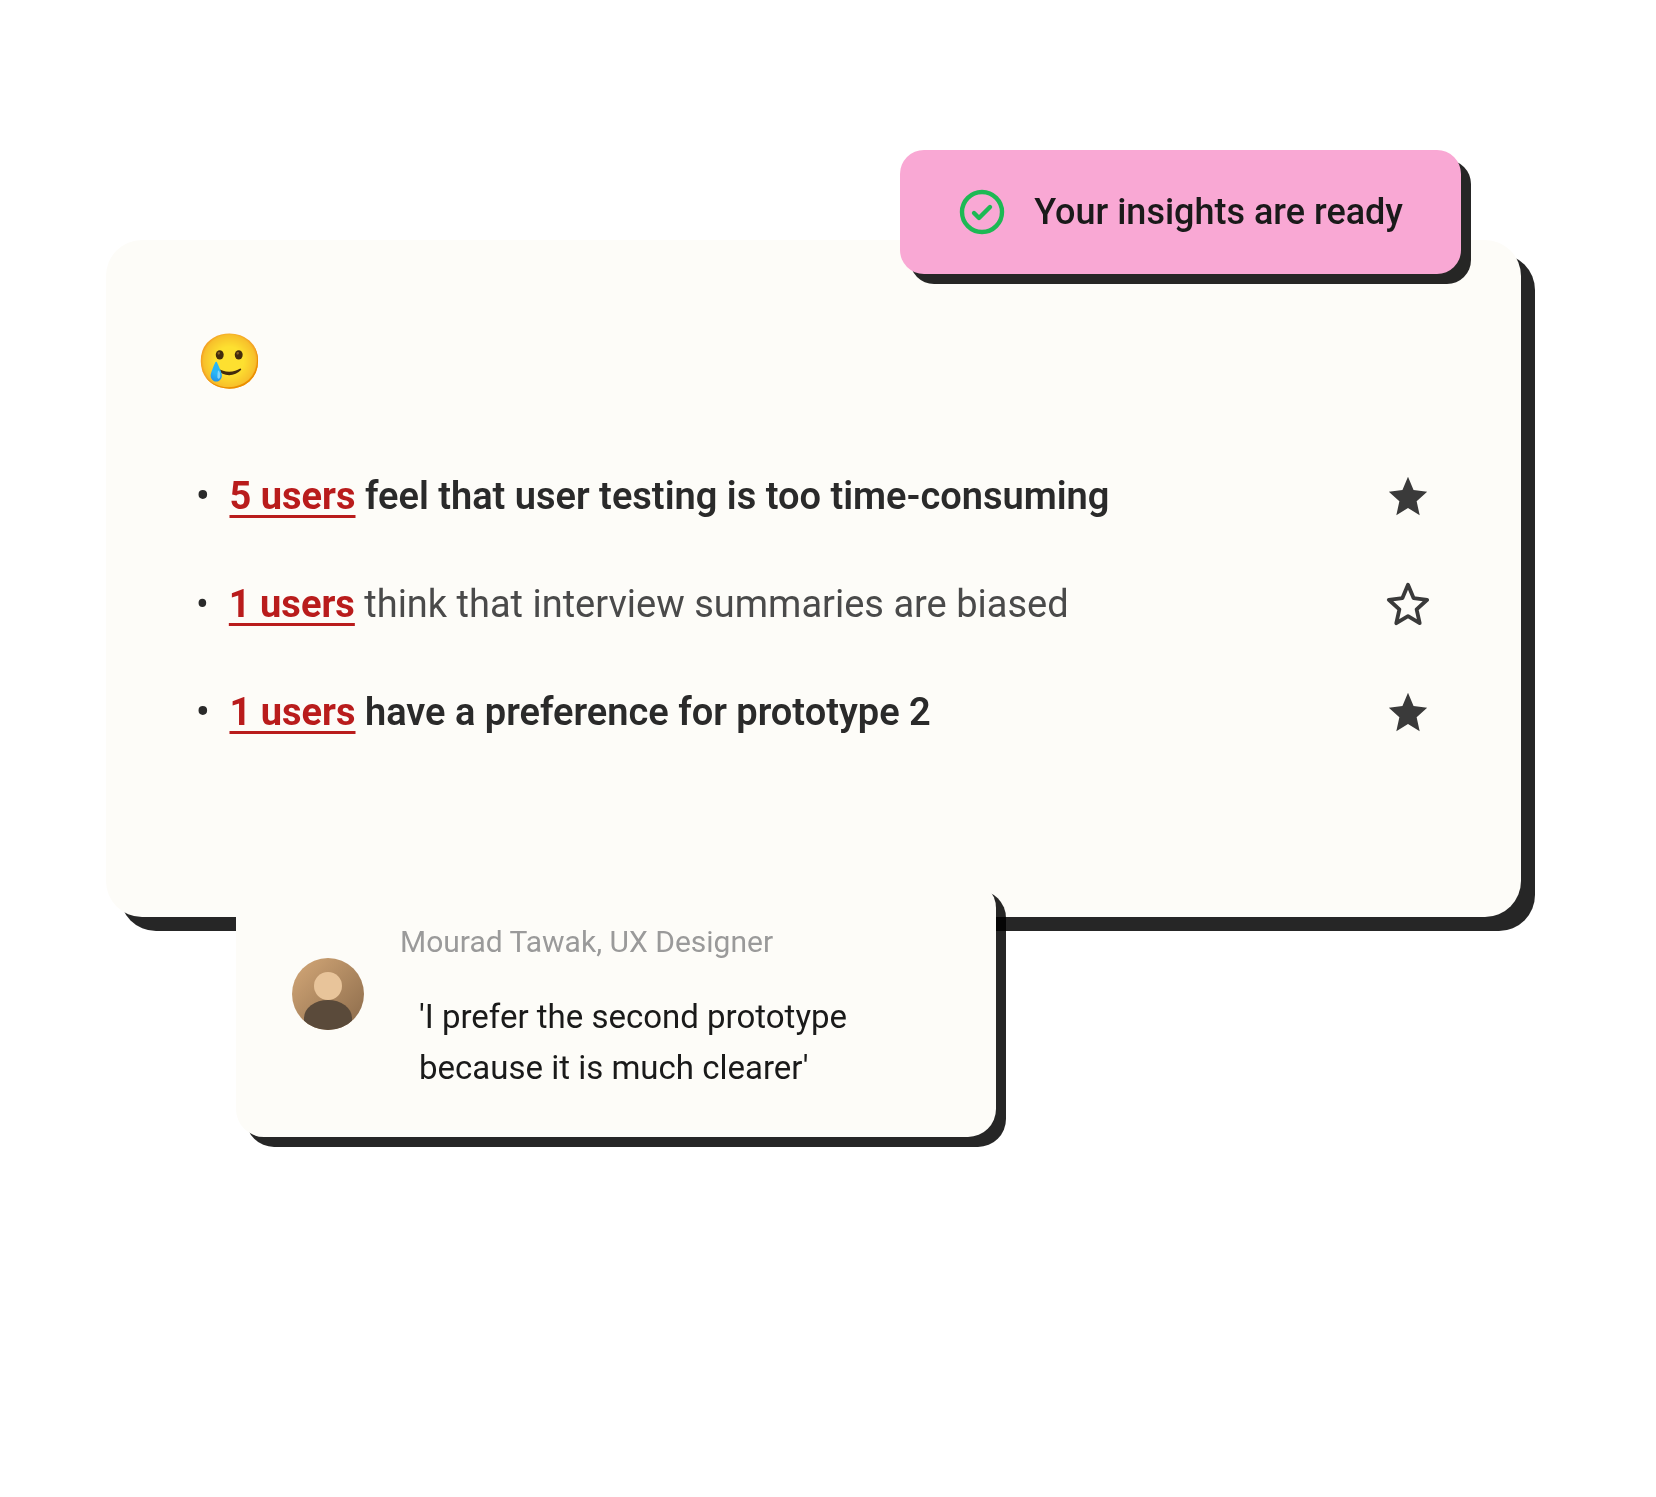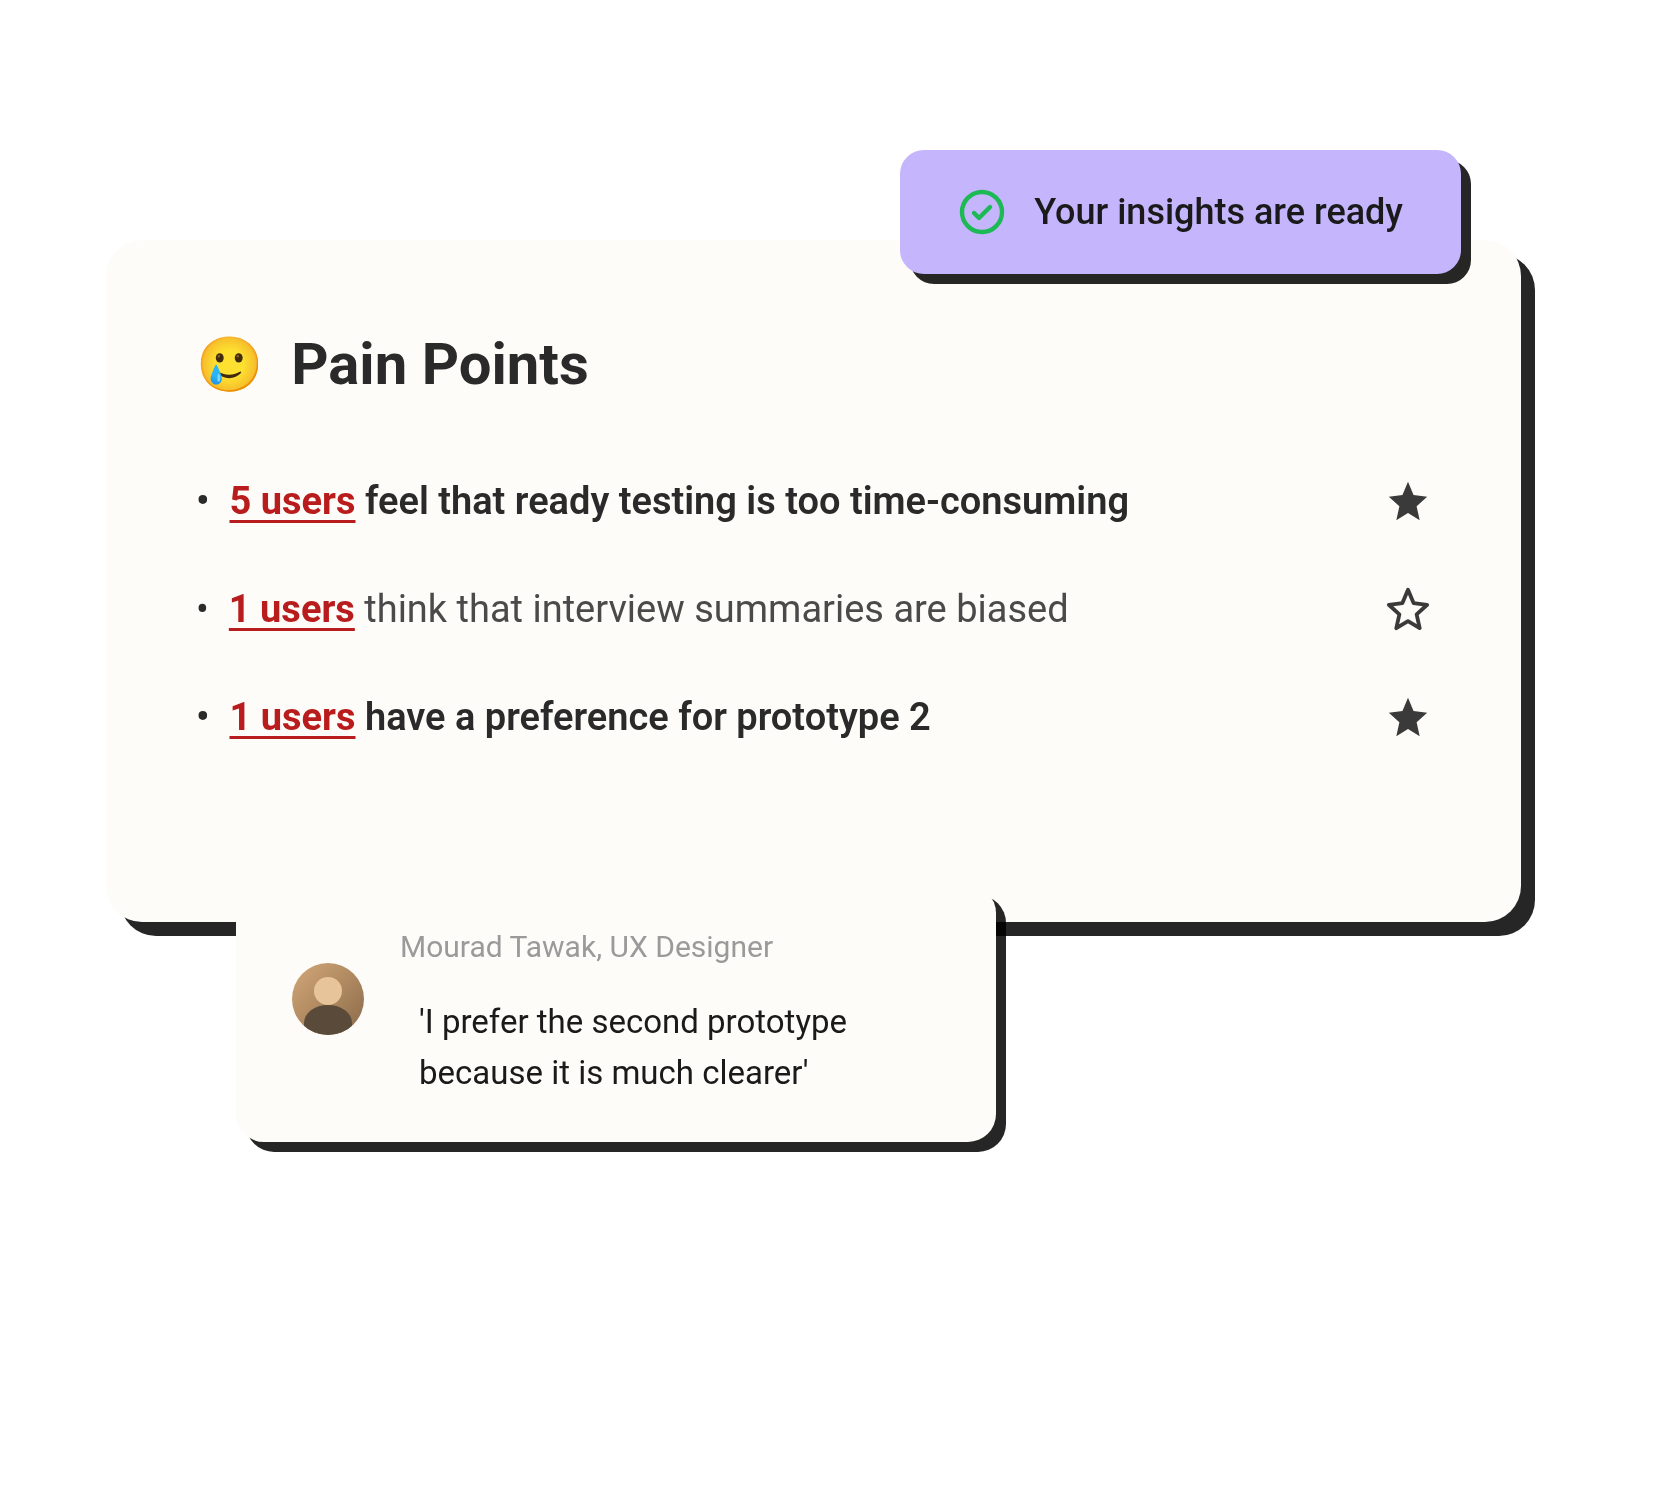--- a/index.html
+++ b/index.html
@@ -17,21 +17,21 @@
     .container {
       position: absolute;
       top: 240px;
       left: 106px;
       width: 1415px;
     }
     .toast {
       position: absolute;
       top: -90px;
       right: 60px;
-      background: #c4b5fd;
+      background: #f9a8d4;
       border-radius: 24px;
       padding: 38px 58px;
       display: flex;
       align-items: center;
       gap: 28px;
       box-shadow: 10px 10px 0px rgba(0,0,0,0.85);
       z-index: 10;
     }
     .check-icon {
       width: 48px;
@@ -182,28 +182,27 @@
     <svg class="check-icon" viewBox="0 0 24 24" fill="none" stroke="#1db954" stroke-width="2.2">
       <circle cx="12" cy="12" r="10"></circle>
       <path d="M8 12.5l2.5 2.5L16 9.5" stroke-linecap="round" stroke-linejoin="round"></path>
     </svg>
     <span class="toast-text">Your insights are ready</span>
   </div>
 
   <div class="main-card">
     <div class="card-header">
       <span class="emoji">🥲</span>
-      <h1 class="card-title">Pain Points</h1>
     </div>
 
     <div class="insight-row">
       <div class="insight-text">
         <span class="bullet">•</span>
         <span>
-          <span class="user-count">5 users</span><span class="rest-text"> feel that ready testing is too time-consuming</span>
+          <span class="user-count">5 users</span><span class="rest-text"> feel that user testing is too time-consuming</span>
         </span>
       </div>
       <svg class="star-icon" viewBox="0 0 24 24" fill="#3a3a3a">
         <path d="M12 2l2.9 6.9L22 9.8l-5.5 5 1.6 7.2L12 18.3 5.9 22l1.6-7.2L2 9.8l7.1-0.9L12 2z"></path>
       </svg>
     </div>
 
     <div class="insight-row">
       <div class="insight-text light">
         <span class="bullet">•</span>

